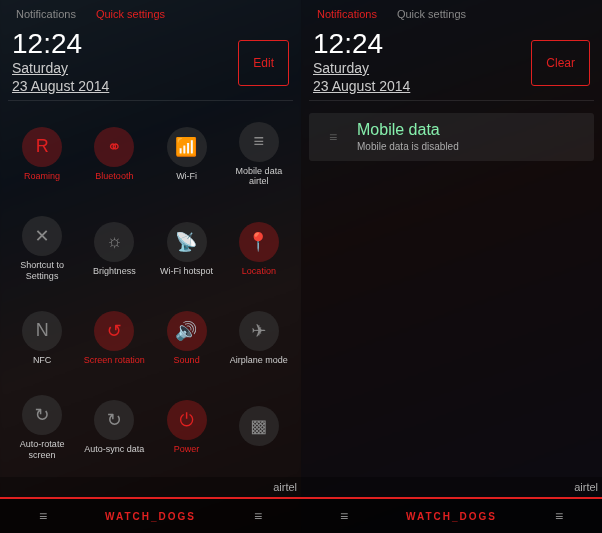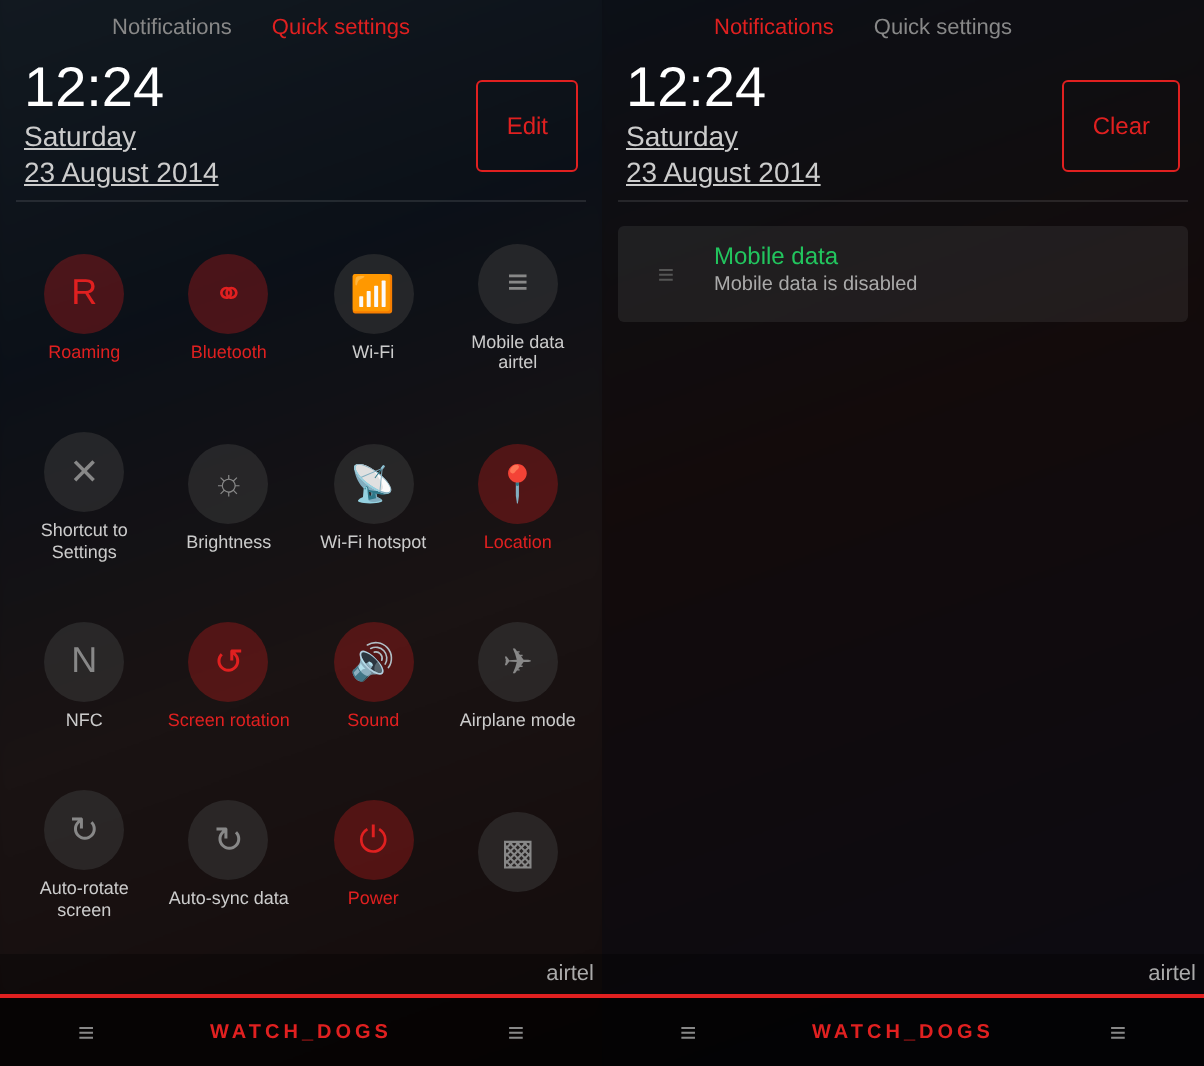--- a/index.html
+++ b/index.html
@@ -183,36 +183,35 @@
       display: flex;
       align-items: center;
       justify-content: center;
       font-size: 14px;
       color: #555;
       flex-shrink: 0;
     }
 
     .notif-text {}
     .notif-title {
-      font-size: 12px;
-      color: #22c55e;
+      font-size: 16px;
+      color: #86efac;
       font-weight: 500;
     }
     .notif-sub {
       font-size: 10px;
       color: #aaa;
       margin-top: 2px;
     }
 
     
     .top-tabs {
       display: flex;
       padding: 6px 10px 0 10px;
       gap: 8px;
-      margin-left: 40px;
     }
 
     .divider {
       height: 1px;
       background: rgba(255,255,255,0.1);
       margin: 0 8px 4px 8px;
     }
   </style>
 </head>
 <body>

